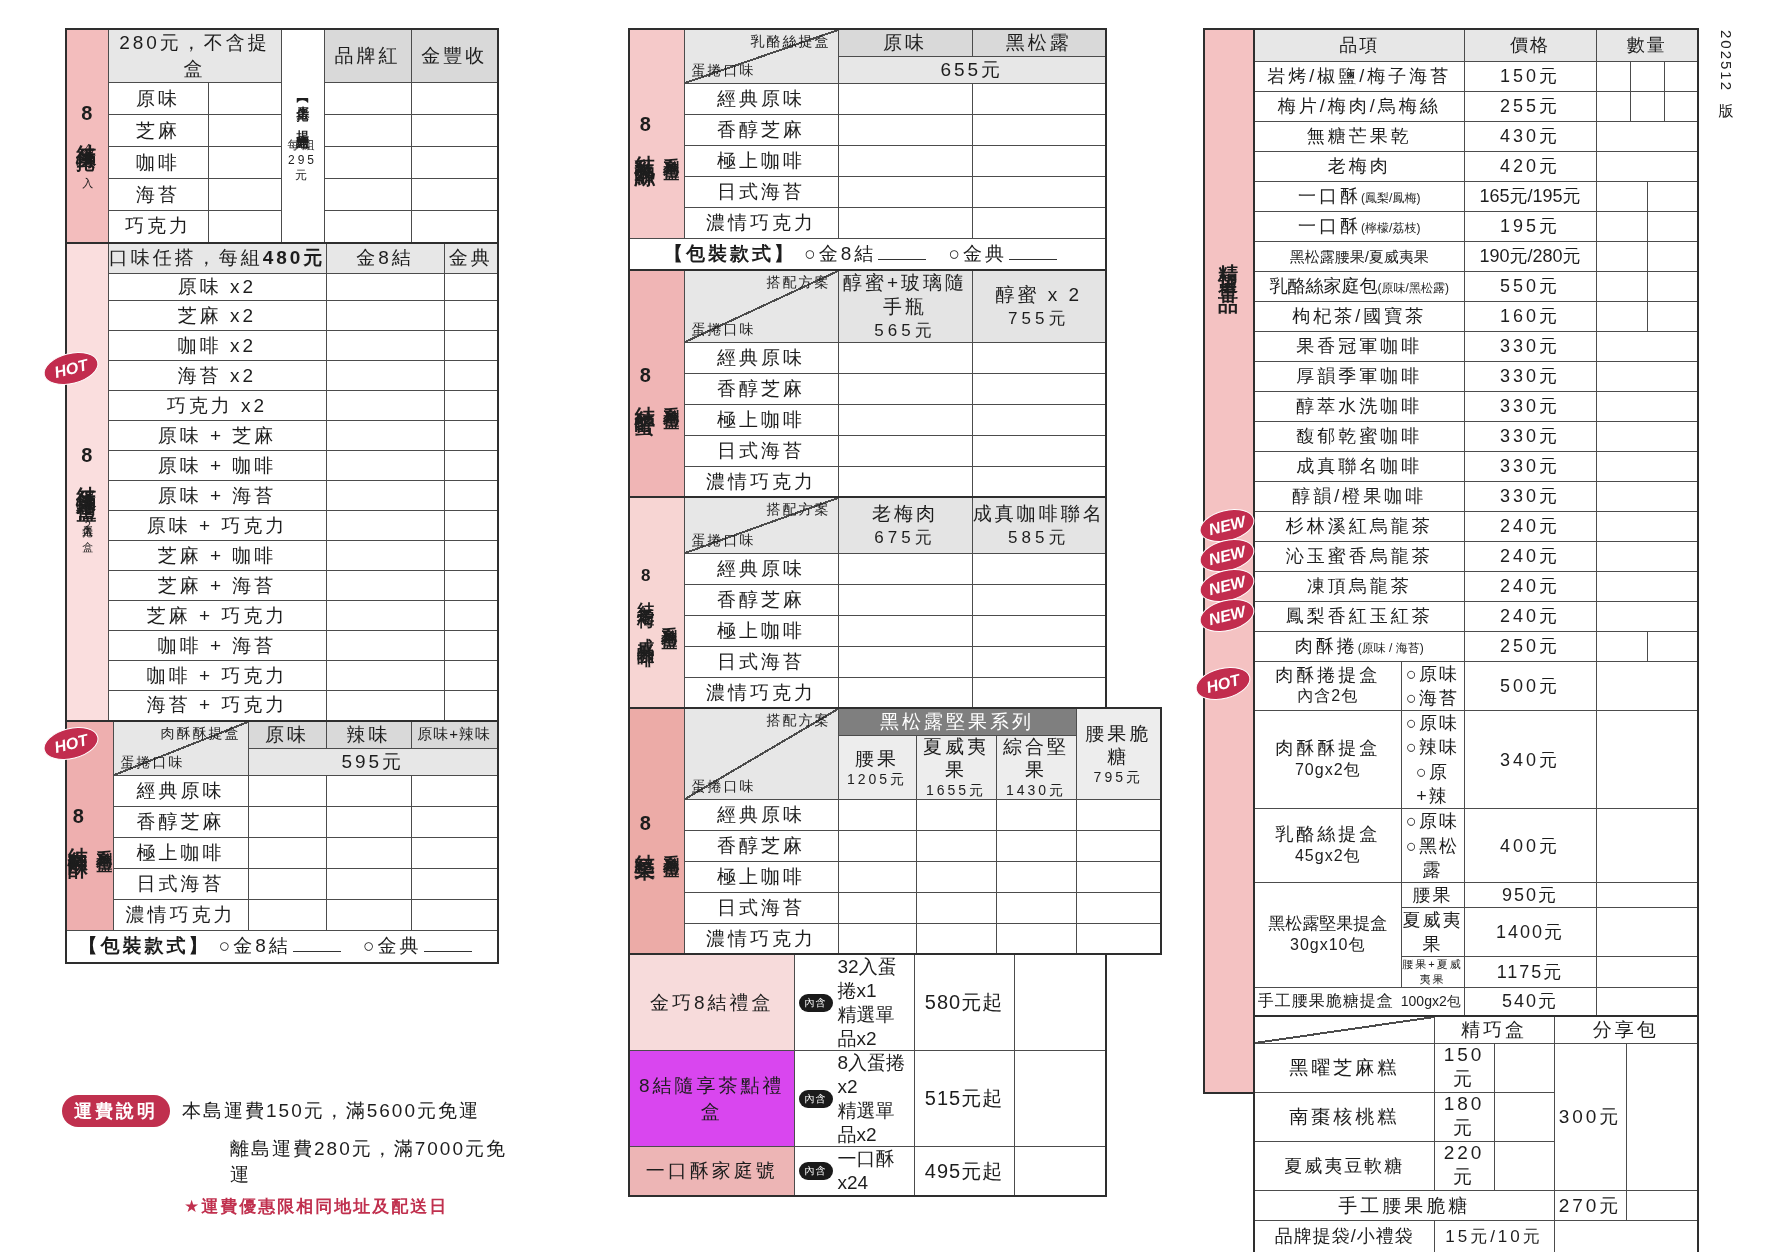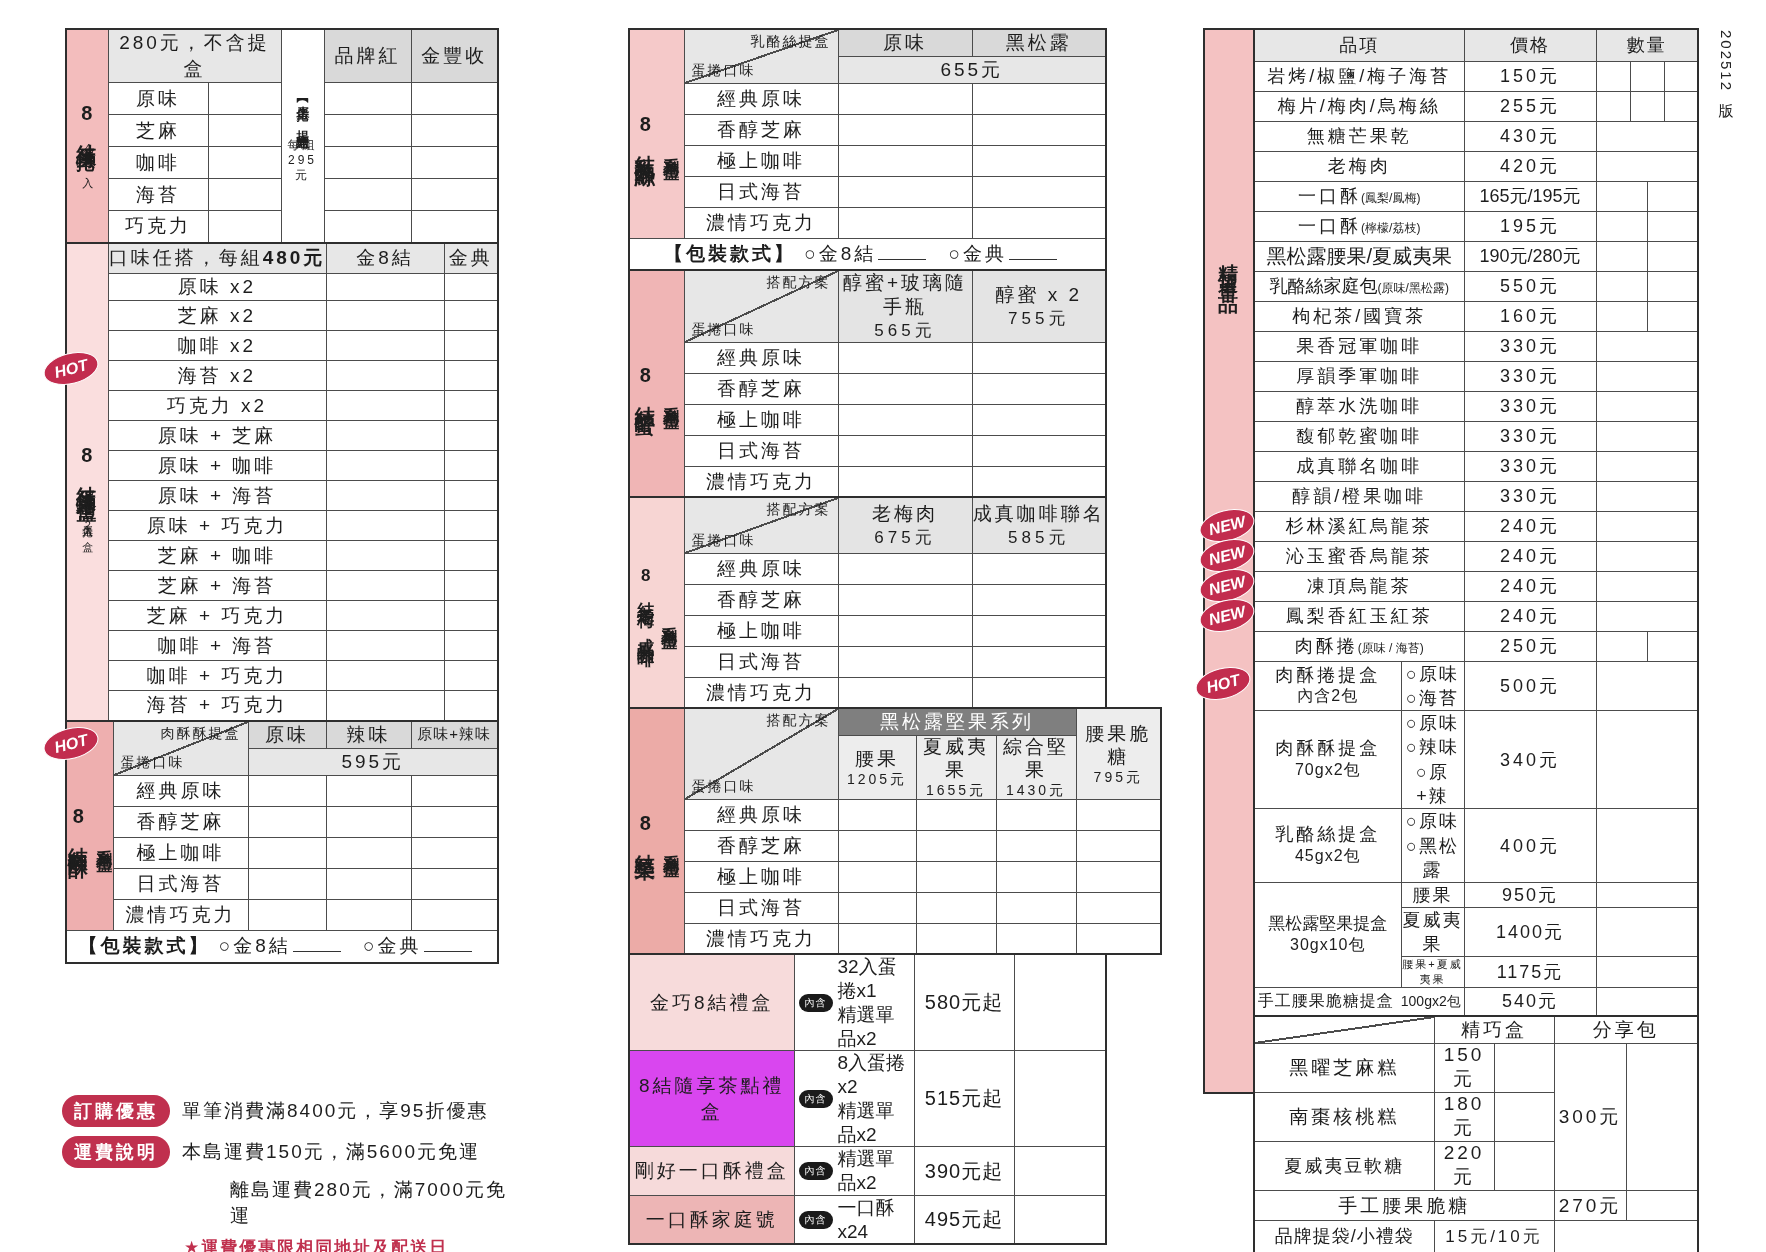--- a/index.html
+++ b/index.html
@@ -306,24 +306,20 @@
       </tr>
     </tbody>
       </table>
 
     <div class="oval" style="left:-22px;top:325px;">HOT</div>
     <div class="oval" style="left:-22px;top:700px;">HOT</div>
   </div>
 
   <div class="sec" style="left:62px;top:1095px;width:445px;">
     <div class="note-row">
-      <span class="pill">訂購優惠</span>
-      <span class="note-t">單筆消費滿8400元，享95折優惠</span>
-    </div>
-    <div class="note-row">
       <span class="pill">運費說明</span>
       <span class="note-t">本島運費150元，滿5600元免運</span>
     </div>
     <div class="note-row indent">
       <span class="note-t" style="margin-left:0;padding-left:46px;">離島運費280元，滿7000元免運</span>
     </div>
     <div class="note-row indent" style="margin-top:-2px;">
       <span class="note-star">★運費優惠限相同地址及配送日</span>
     </div>
   </div>
@@ -615,33 +611,20 @@
                 <div class="lines">
                   <div>8入蛋捲x2</div>
                   <div>精選單品x2</div>
                 </div>
               </div>
             </td>
         <td class="g"><span class="gprice">515元起</span></td>
         <td class="in"></td>
       </tr>
       <tr style="height:44px">
-        <td class="gname g2">剛好一口酥禮盒</td>
-        <td class="gcont">
-              <div class="wrap">
-                <span class="minipill">內含</span>
-                <div class="lines">
-                  <div>精選單品x2</div>
-                </div>
-              </div>
-            </td>
-        <td class="g"><span class="gprice">390元起</span></td>
-        <td class="in"></td>
-      </tr>
-      <tr style="height:44px">
         <td class="gname g3">一口酥家庭號</td>
         <td class="gcont">
               <div class="wrap">
                 <span class="minipill">內含</span>
                 <div class="lines">
                   <div>一口酥x24</div>
                 </div>
               </div>
             </td>
         <td class="g"><span class="gprice">495元起</span></td>
@@ -704,21 +687,21 @@
             <td class="in" colspan="3"></td>
             <td class="in" colspan="3"></td>
           </tr>
       <tr>
             <td colspan="2"><span class="iname">一口酥</span><span class="isub">(檸檬/荔枝)</span></td>
             <td class="pr">195元</td>
             <td class="in" colspan="3"></td>
             <td class="in" colspan="3"></td>
           </tr>
       <tr>
-            <td colspan="2"><span class="iname" style="letter-spacing:0;font-size:20px;">黑松露腰果/夏威夷果</span></td>
+            <td colspan="2"><span class="iname" style="letter-spacing:0;font-size:15px;">黑松露腰果/夏威夷果</span></td>
             <td class="pr" style="letter-spacing:0;">190元/280元</td>
             <td class="in" colspan="3"></td>
             <td class="in" colspan="3"></td>
           </tr>
       <tr>
             <td colspan="2"><span class="iname" style="letter-spacing:0;">乳酪絲家庭包</span><span class="isub">(原味/黑松露)</span></td>
             <td class="pr">550元</td>
             <td class="in" colspan="3"></td>
             <td class="in" colspan="3"></td>
           </tr>

